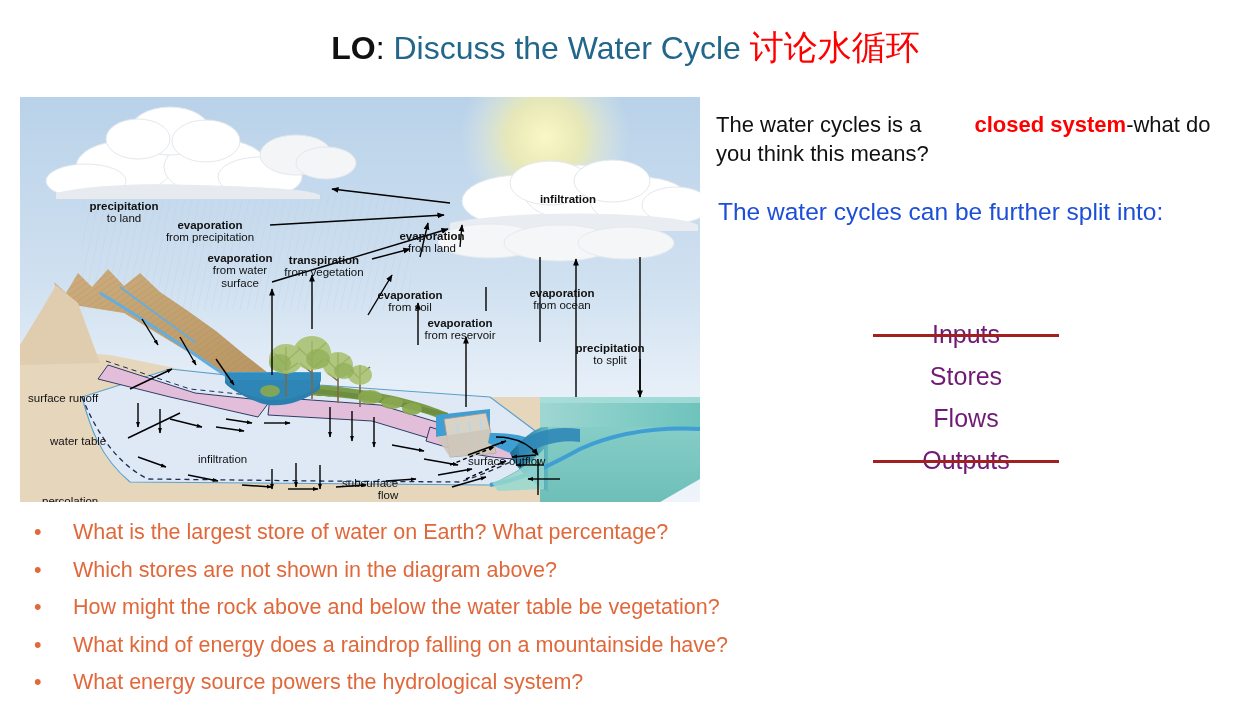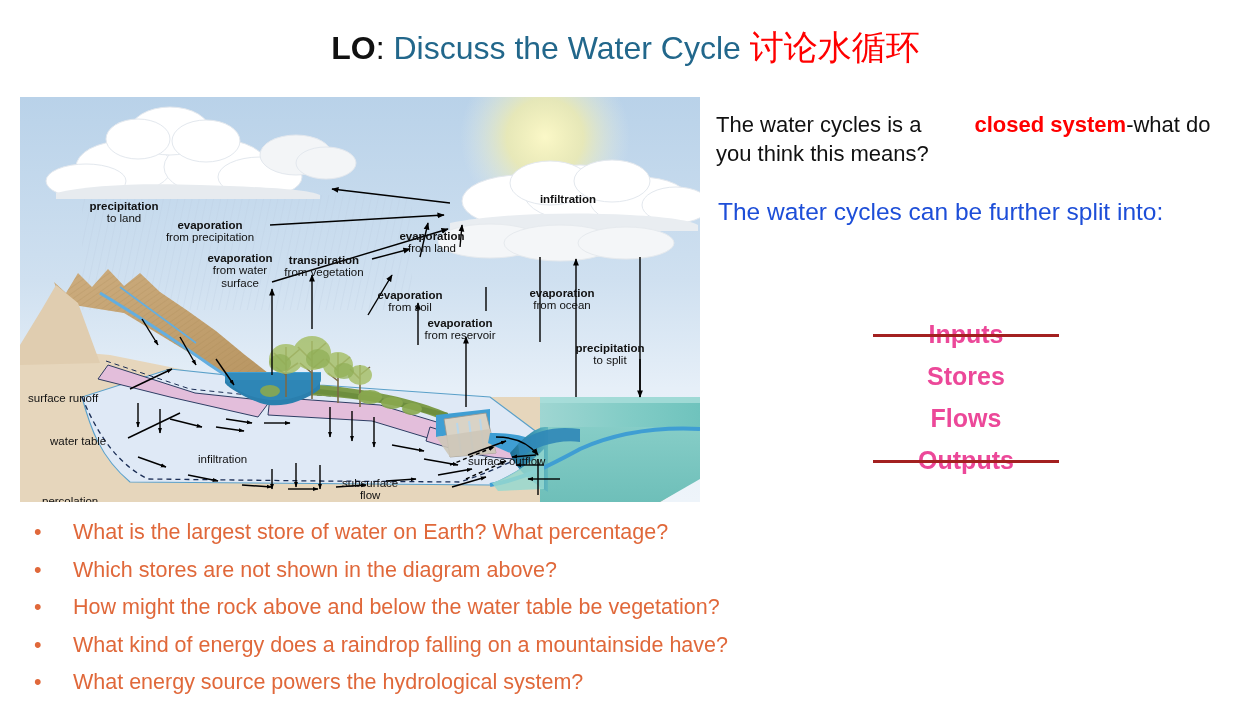--- a/index.html
+++ b/index.html
@@ -59,21 +59,21 @@
   }
 
   .wordlist {
     position: absolute; left: 716px; top: 313px; width: 500px;
     text-align: center;
   }
   .wordrow {
     position: relative;
     display: block;
     font-size: 25px; line-height: 42px;
-    font-weight: 700; color: #ec4899;
+    font-weight: 400; color: #701a75;
   }
   .wordrow .strike {
     position: absolute;
     left: 50%; top: 50%;
     width: 186px; height: 2.6px;
     margin-left: -93px;
     background: #A32020;
   }
 
   
@@ -404,21 +404,21 @@
     </div>
     <div class="dg-lbl lft" style="left:22px; top:398px;">
       <span class="n">percolation</span>
 
     </div>
     <div class="dg-lbl lft" style="left:178px; top:356px;text-align:center;">
       <span class="n">infiltration</span>
     </div>
     <div class="dg-lbl lft" style="left:322px; top:380px;">
       <span class="n">subsurface</span>
-      <span class="n" style="text-align:center;">flow</span>
+      <span class="n" style="text-align:right;">flow</span>
     </div>
 
     <div class="dg-lbl lft" style="left:448px; top:358px;">
       <span class="n">surface outflow</span>
     </div>
 
   </div>
 
   <div class="rt">
     <p class="para1"><span>The water cycles is a </span><span class="hl">closed system</span><span>-what do you think this means?</span></p>

